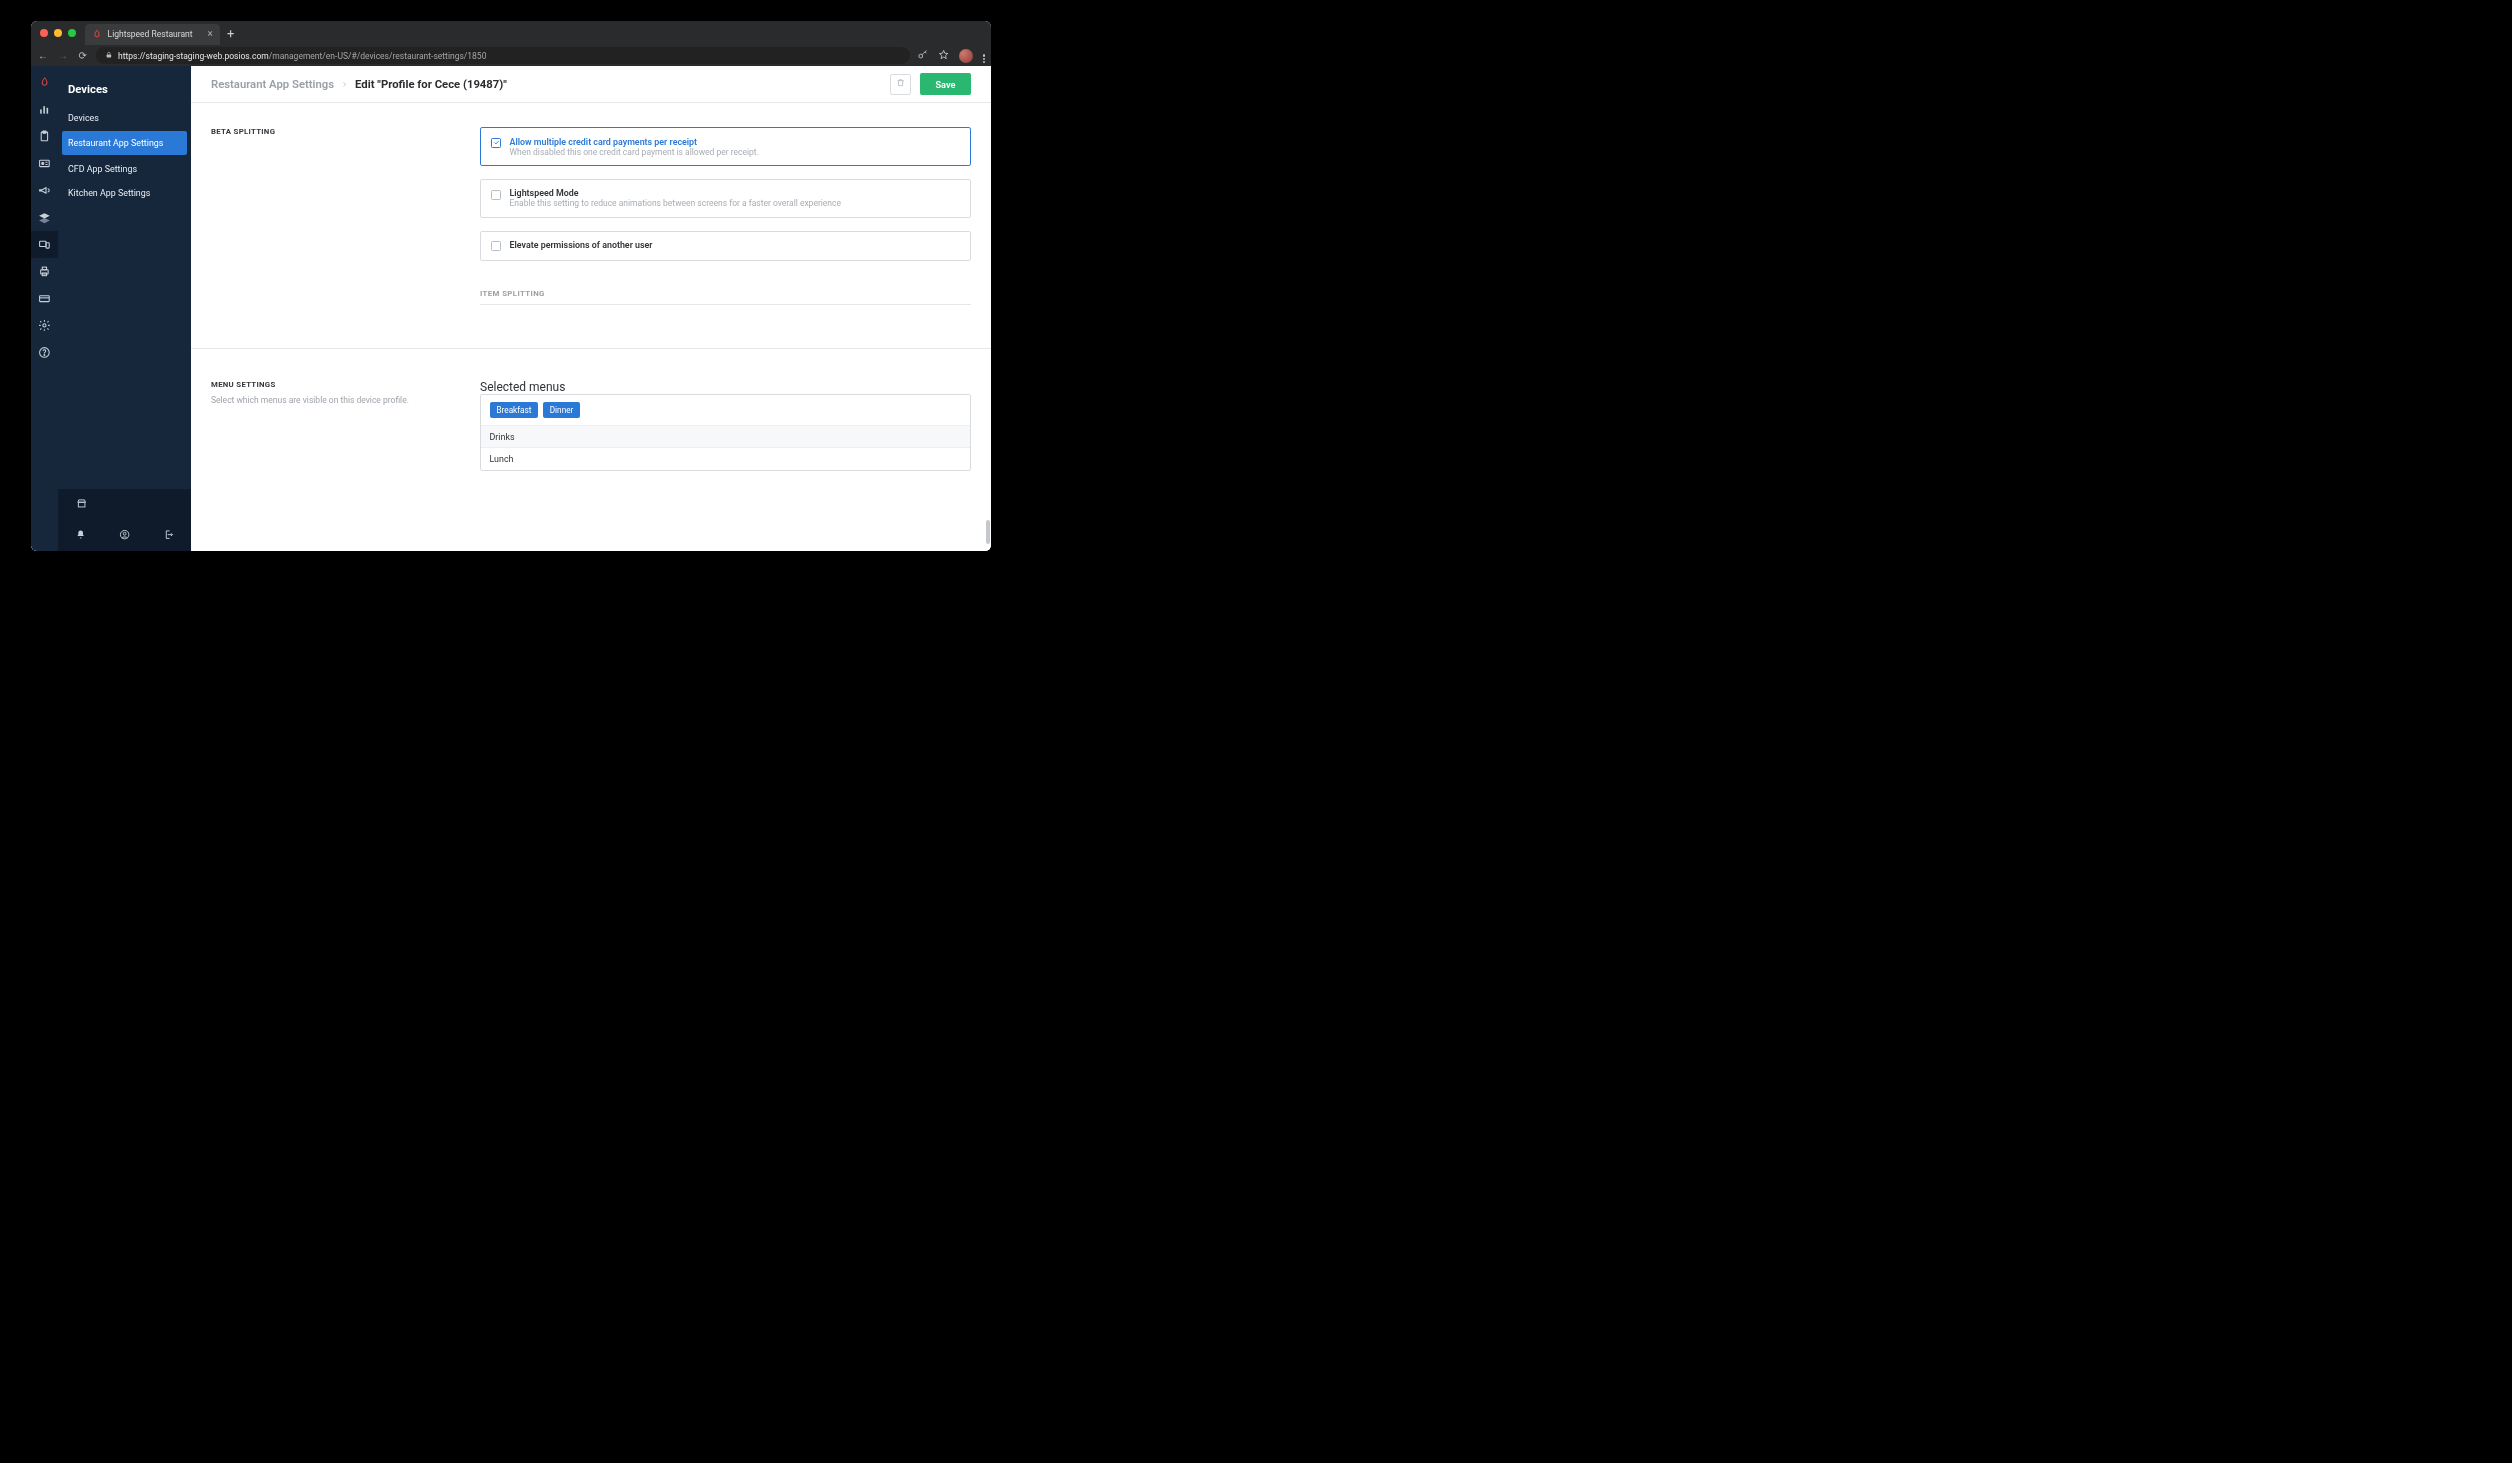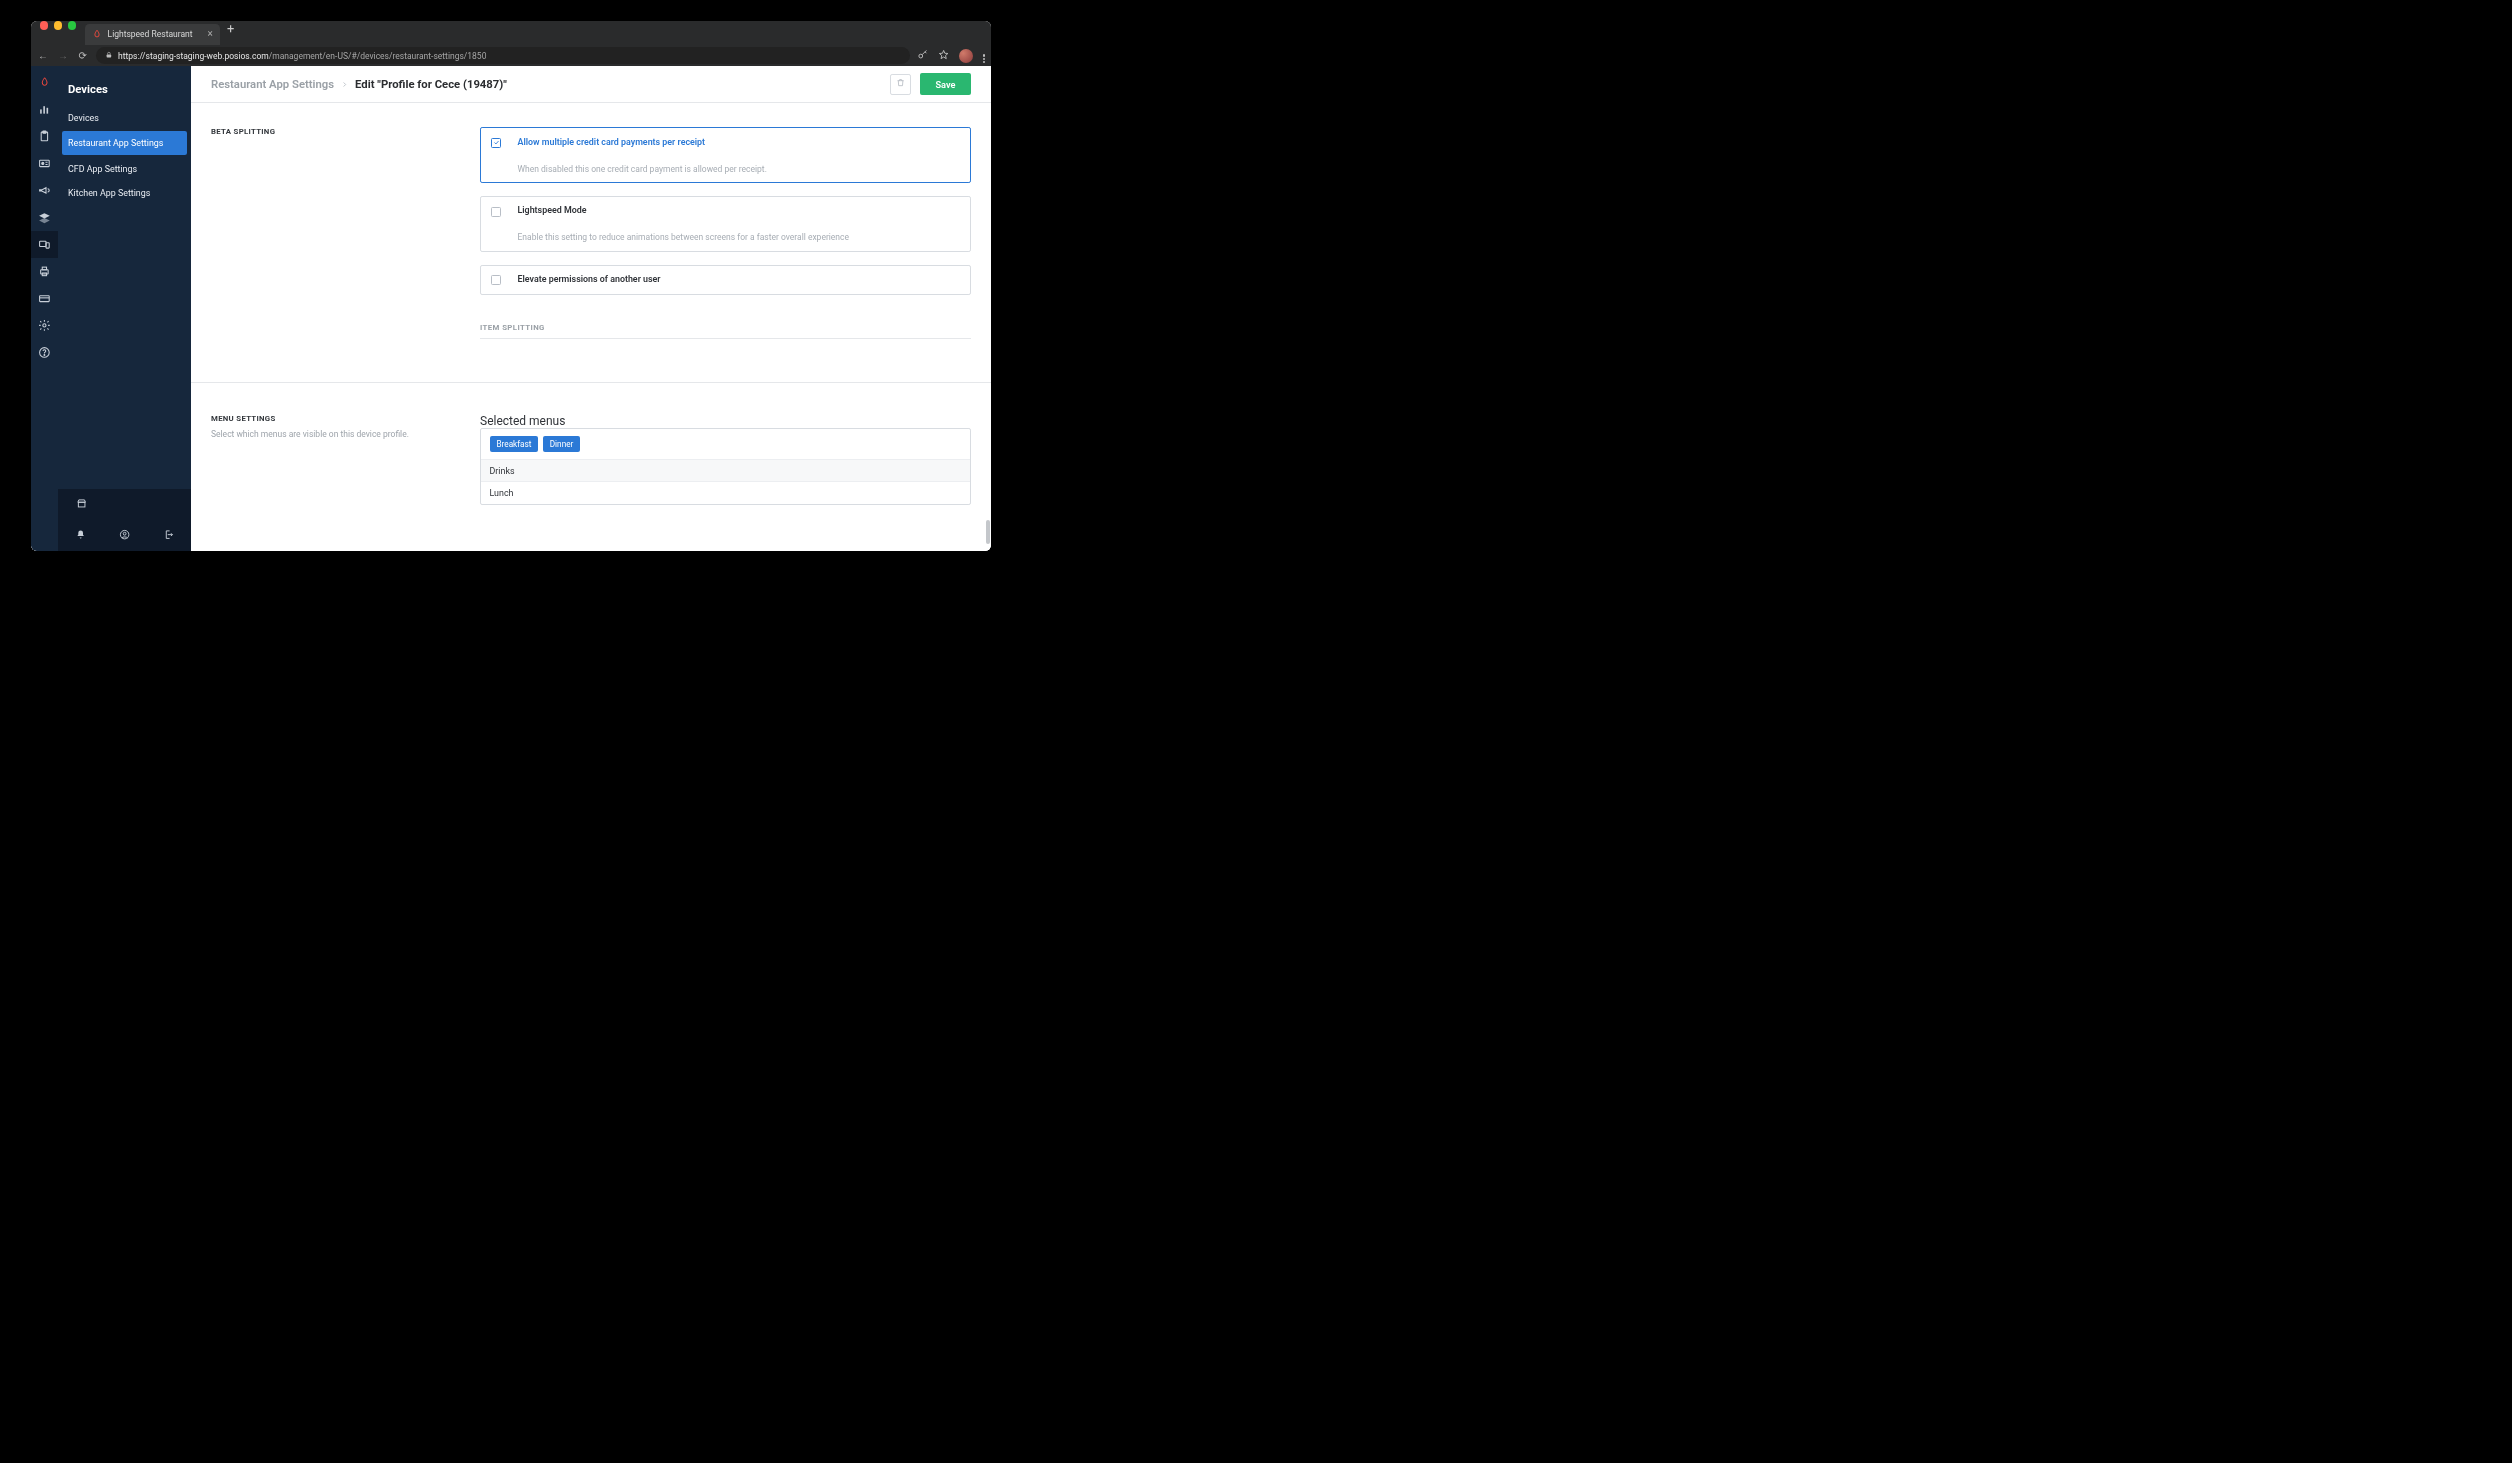--- a/index.html
+++ b/index.html
@@ -19,21 +19,21 @@
     border-radius: 5.7px;
     overflow: hidden;
     box-shadow: 0 7px 21px rgba(0,0,0,.5);
     display: flex;
     flex-direction: column;
   }
   
   .titlebar {
     height: 24px;
     background: #2a2b2c;
-    display: flex; align-items: flex-start;
+    display: flex; align-items: center;
     padding: 0 8.5px;
   }
   .traffic-lights { display: flex; gap: 5.7px; margin-right: 8.5px;}
   .tl { width: 8.5px; height: 8.5px; border-radius: 50%; }
   .tl.red { background: #ff5f57; }
   .tl.yellow { background: #febc2e; }
   .tl.green { background: #28c840; }
   .tab {
     display: flex; align-items: center;
     background: #3a3b3c;
@@ -177,21 +177,21 @@
   .card.selected { border-color: #2b79d6; }
   .check {
     width: 10px; height: 10px; border: 0.7px solid #b8bec6; border-radius: 1.4px;
     margin-top: 1.4px; flex-shrink:0;
     display:flex; align-items:center; justify-content:center;
     background:#fff;
   }
   .card.selected .check { border-color:#2b79d6; color:#2b79d6; }
   .check svg { width:7px; height:7px; display:none; }
   .card.selected .check svg { display:block; }
-  .card-texts { display:flex; flex-direction:column; gap:17px;margin-left:8px; }
+  .card-texts { display:flex; flex-direction:column; gap:0; }
   .card-title { font-size: 8.9px; font-weight:600; color:#303338;}
   .card.selected .card-title { color:#2b79d6; }
   .card-sub { font-size: 8.5px; color:#a7adb4; }
   .sub-heading {
     color:#9aa0a6; font-size:7.8px; font-weight:700; letter-spacing:0.4px;
     border-bottom:0.7px solid #e5e7ea; padding-bottom:5.7px;
     margin-top: 28px; margin-bottom: 12.8px;
   }
   .divider-row { grid-column: 1 / -1; border-top:0.7px solid #e5e7ea; margin: 31px -20px 0; height:0.7px;}
   .menus-panel {

